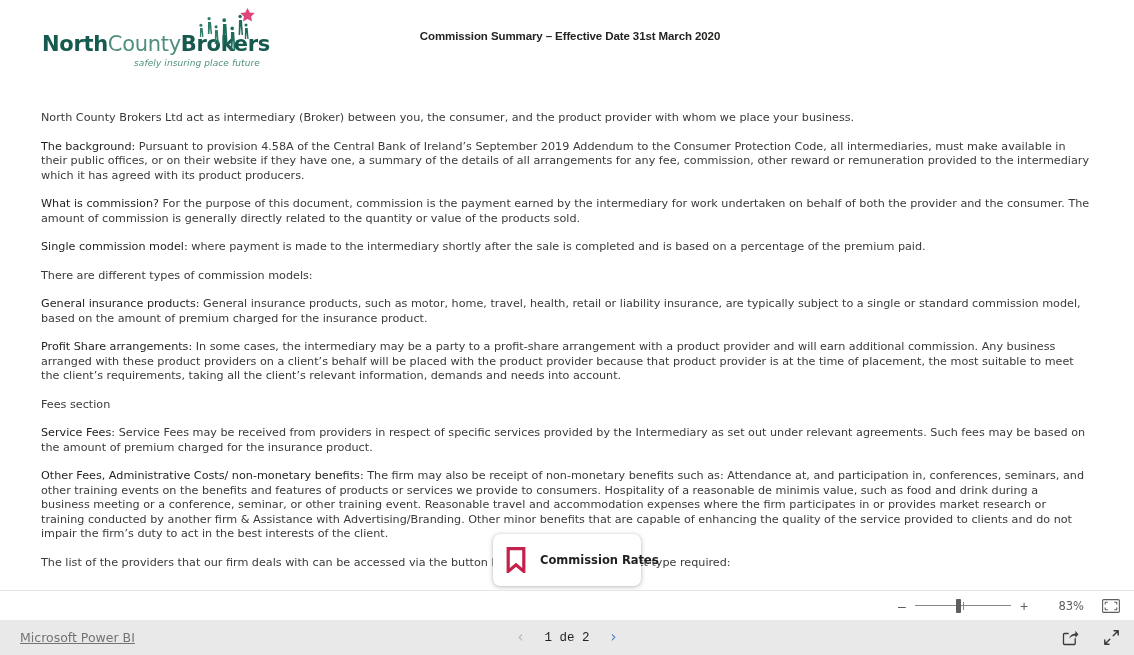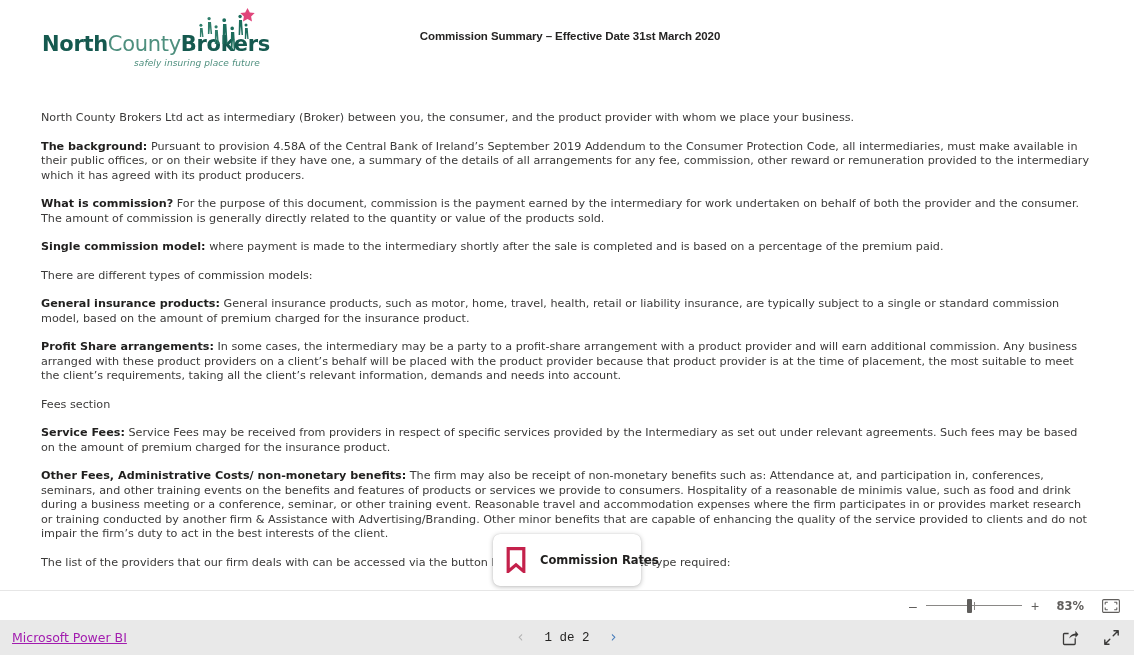--- a/index.html
+++ b/index.html
@@ -95,21 +95,21 @@
   }
   .para {
     font-size: 11.2px;
     line-height: 14.5px;
     color: #3b3a39;
     margin: 12px 0 14px 0;
     font-family: "DejaVu Sans", sans-serif;
     text-align: left;
   }
   .para .lead {
-    font-weight: 700;
+    font-weight: 400;
     color: #201f1e;
   }
 
   
   #commission-rates-button {
     position: absolute;
     left: 493px;
     top: 534px;
     width: 148px;
     height: 52px;
@@ -188,49 +188,48 @@
     left: 41px;
     top: 1px;
     width: 5px;
     height: 14px;
     background: #605e5c;
     border-radius: 1px;
   }
   #zoom-level-label {
     font-size: 11.5px;
     color: #605e5c;
-    margin-left: 12px;
+    margin-left: 23px;
     margin-right: 18px;
     font-family: "DejaVu Sans", sans-serif;
     min-width: 30px;
     text-align: right;
-    font-weight: bold;
   }
   #fit-to-page-icon {
     width: 18px;
     height: 14px;
     cursor: pointer;
   }
 
   
   #footer-bar {
     position: absolute;
     left: 0;
     top: 620px;
     width: 1134px;
     height: 35px;
     background: #e9e9e9;
     display: flex;
     align-items: center;
   }
   #powerbi-link {
     position: absolute;
-    left: 12px;
+    left: 20px;
     font-size: 12.5px;
-    color: #a21caf;
+    color: #737373;
     text-decoration: underline;
     cursor: pointer;
     font-family: "DejaVu Sans", sans-serif;
   }
   #pager {
     position: absolute;
     left: 0;
     width: 1134px;
     display: flex;
     align-items: center;

